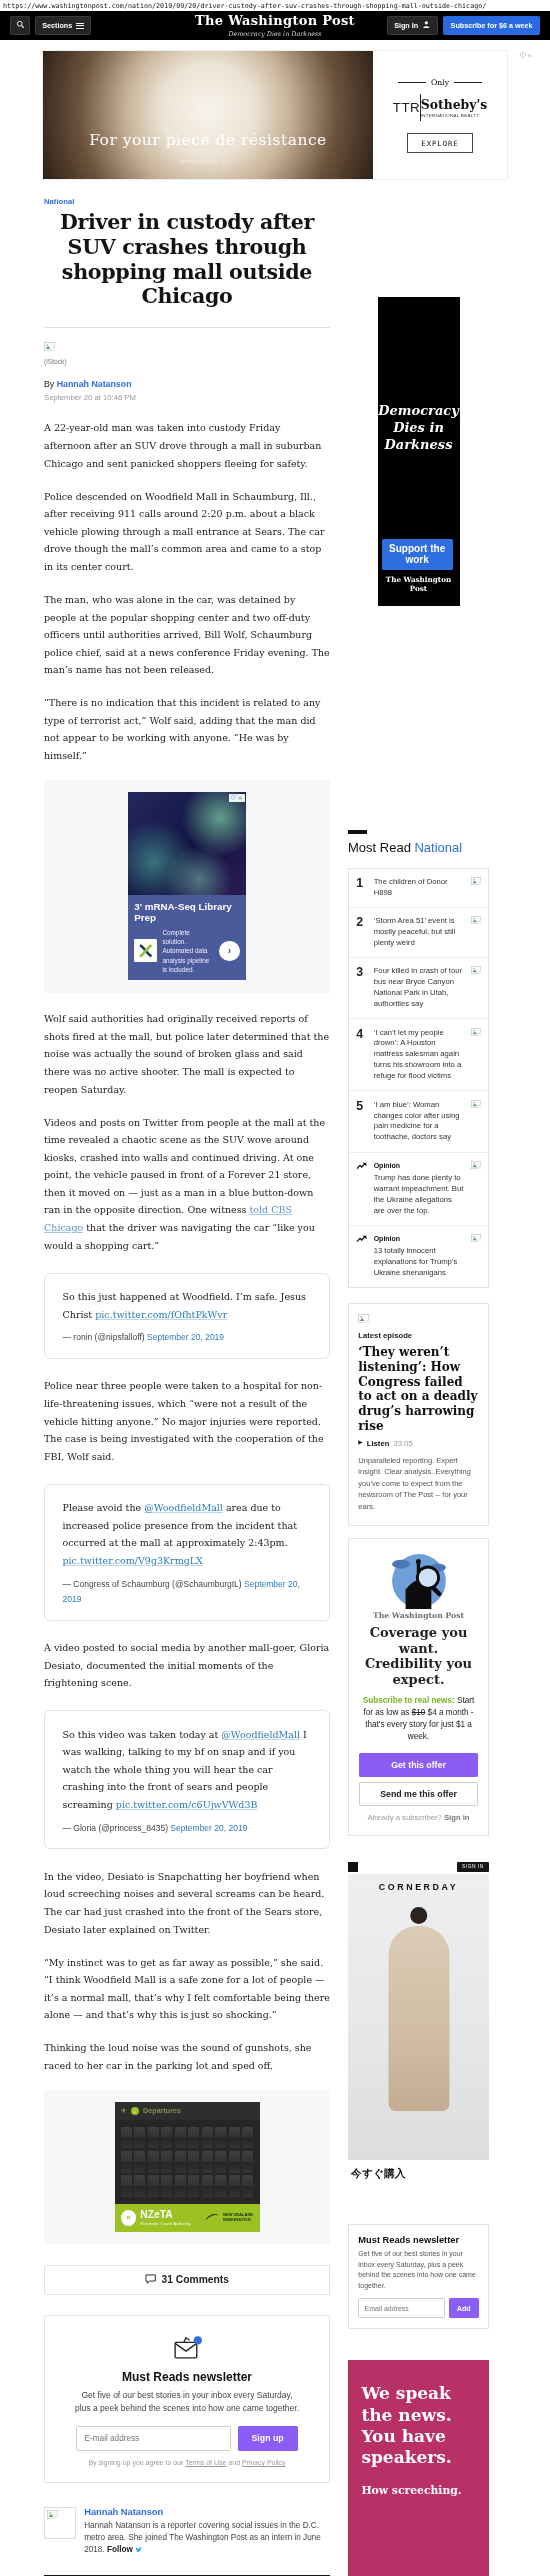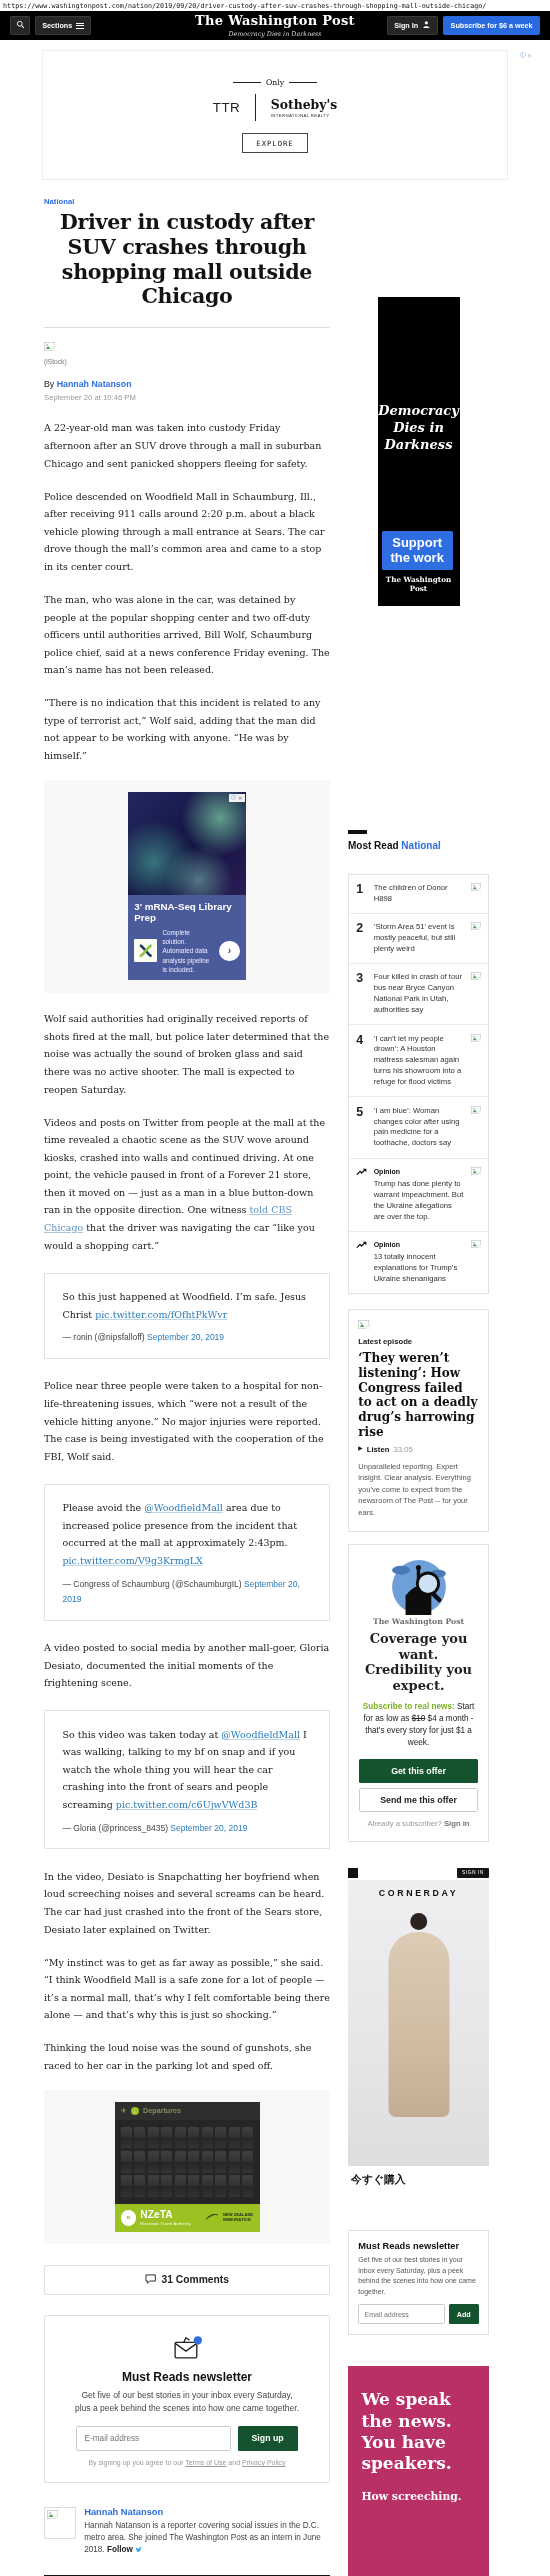--- a/index.html
+++ b/index.html
@@ -31,21 +31,21 @@
   
   .hero { width:466px; height:130px; margin:10.3px auto 0; display:flex; border:0.5px solid #eee; position:relative; }
   .hero-photo { width:330px; position:relative; background:
      radial-gradient(circle at 50% 46%, #f7f3ec 0%, #ece3d5 26%, #c7b297 46%, #6d533d 72%, #2c1f16 100%); }
   .hero-photo .hp-head { position:absolute; left:0; right:0; bottom:30px; text-align:center;
      color:#fff; font-family:"DejaVu Serif","Liberation Serif",serif; font-size:15.5px; letter-spacing:0.5px; }
   .hero-photo .hp-loc { position:absolute; left:0; right:0; bottom:15.5px; text-align:center; color:#f2ede4; font-size:6.2px; letter-spacing:0.5px; }
   .hero-right { flex:1; background:#fff; display:flex; flex-direction:column; align-items:center; justify-content:center; gap:7.2px; }
   .hr-only { display:flex; align-items:center; gap:5.2px; color:#111; font-family:"DejaVu Serif","Liberation Serif",serif; font-size:7.7px; }
   .hr-only:before,.hr-only:after { content:""; display:block; width:28px; height:0.5px; background:#222; }
-  .hr-brand { display:flex; align-items:center; gap:15px; }
+  .hr-brand { display:flex; align-items:center; gap:0; }
   .hr-ttr { font:300 13.4px "Liberation Sans",sans-serif; color:#222; letter-spacing:0.5px; }
   .hr-sep { width:0.5px; height:27px; background:#222; }
   .hr-soth { font-family:"DejaVu Serif","Liberation Serif",serif; font-weight:700; font-size:12.4px; color:#111; }
   .hr-realty { font-size:4.4px; letter-spacing:0.3px; color:#333; margin-top:1px; }
   .hr-cta { margin-top:5.2px; border:0.5px solid #444; padding:4.6px 13.4px; font:7.2px "DejaVu Sans Mono",monospace; letter-spacing:1px; color:#111; cursor:pointer; background:#fff; }
   .adchoice { position:absolute; top:1px; right:-25px; font-size:5.7px; color:#4a90e2; display:flex; gap:1.5px; align-items:center; }
   .adchoice .x { color:#9ab7d8; font-weight:700; }
 
   
   .main-col { position:absolute; left:44px; top:191px; width:286px; }
@@ -61,21 +61,21 @@
   .credit { font-size:6.7px; color:#777; margin-top:5.2px; }
   .byline { font-size:8.8px; margin-top:13.4px; }
   .byline .by { color:#222; }
   .byline a { color:#2e6fdb; font-weight:700; text-decoration:none; }
   .dateline { font-size:7.7px; color:#999; margin:4.1px 0 17.5px; }
 
   
   p.body { font-family:"DejaVu Serif","Liberation Serif",serif; font-size:9.5px; line-height:1.85; color:#222; margin-bottom:15.5px; }
   .rlink { color:#5b93c4; text-decoration:underline; text-decoration-color:#a9c6df; }
   p.body a.rlink, .tweet a.rlink { cursor:pointer; }
-  .tweet { border:0.5px solid #e2e2e2; border-radius:1px; padding:14.4px 17.5px 12.4px; margin:18.5px 0;
+  .tweet { border:0.5px solid #e2e2e2; border-radius:6px; padding:14.4px 17.5px 12.4px; margin:18.5px 0;
      font-family:"DejaVu Serif","Liberation Serif",serif; font-size:9.5px; line-height:1.85; color:#222; }
   .tweet a.rlink { color:#2b7bb9; text-decoration:underline; text-decoration-color:#bcd7ea; }
   .tweet .attr { margin-top:7.2px; font-family:"Liberation Sans",sans-serif; font-size:8.5px; color:#444; line-height:1.8; }
   .tweet .attr a.rlink { color:#2b7bb9; text-decoration:none; }
 
   
   .ad-shell { background:#f7f7f7; padding:12.4px 0; margin:2.1px 0 17.5px; }
   .mrna { width:118px; margin:0 auto; position:relative; }
   .mrna-img { height:103px; position:relative; background:
       radial-gradient(circle at 78% 25%, rgba(140,235,180,.65), transparent 32%),
@@ -118,21 +118,21 @@
   .comments svg { width:11.3px; height:10.3px; }
 
   
   .nl { border:0.5px solid #e0e0e0; border-radius:2.1px; padding:17.5px 23px 15.5px; text-align:center; margin-bottom:24px; }
   .nl svg.env { width:33px; height:27px; }
   .nl-title { font-weight:800; font-size:12px; margin:7.2px 0 5.2px; color:#111; }
   .nl-desc { font-size:8.5px; color:#444; line-height:1.5; max-width:227px; margin:0 auto 11.3px; }
   .nl-form { display:flex; justify-content:center; gap:6.2px; }
   .nl-input { width:155px; height:25px; border:0.5px solid #ccc; border-radius:1.5px; padding:0 7.2px; font-size:8.2px; color:#333; }
   .btn { border:none; border-radius:1.5px; cursor:pointer; font-family:"Liberation Sans",sans-serif; }
-  .btn-blue { background:#14532d; color:#fff; font-weight:700; }
+  .btn-blue { background:#8b5cf6; color:#fff; font-weight:700; }
   .nl-form .btn-blue { width:60px; height:25px; font-size:8.8px; }
   .nl-terms { font-size:7px; color:#999; margin-top:8.2px; }
   .nl-terms a { color:#999; text-decoration:underline; }
 
   
   .author { display:flex; gap:8.2px; margin:0 0 18.5px; }
   .a-thumb { width:32px; height:32px; border:0.5px solid #ddd; flex:none; display:flex; align-items:flex-start; padding:2.1px; }
   .a-name { color:#2e6fdb; font-weight:700; font-size:9.3px; text-decoration:none; }
   .a-bio { font-size:8.2px; color:#444; line-height:1.5; margin-top:3.1px; }
   .a-follow { font-weight:700; color:#222; }
@@ -150,27 +150,27 @@
   .btn-ghost { background:#fff; border:0.5px solid #ccc; color:#222; }
   .already { font-size:7.7px; color:#999; }
   .already a { color:#777; font-weight:700; text-decoration:none; }
   .cap-ill { position:absolute; right:17.5px; top:15.5px; }
 
   
   .demo-ad { width:82px; height:309px; background:#000; margin:106px auto 0; position:relative; }
   .demo-text { position:absolute; top:106px; left:0; right:0; text-align:center; color:#fff;
      font-family:"DejaVu Serif","Liberation Serif",serif; font-style:italic; font-weight:700; font-size:13px; line-height:1.3; }
   .demo-btn { position:absolute; left:4px; right:6.7px; bottom:36px; background:#2e6ee0; color:#fff; text-align:center;
-     font-weight:700; font-size:13px; padding:4.6px 0; border-radius:1.5px; cursor:pointer; }
+     font-weight:700; font-size:10px; padding:4.6px 0; border-radius:1.5px; cursor:pointer; }
   .demo-logo { position:absolute; bottom:13.4px; left:0; right:0; text-align:center; color:#fff;
      font-family:"DejaVu Serif","Liberation Serif",serif; font-weight:700; font-size:7.2px; }
 
   .mr-wrap { margin-top:224px; }
   .mr-bar { width:18.5px; height:3.6px; background:#111; margin-bottom:6.2px; }
-  .mr-title { font-weight:700; font-size:10px; color:#111; margin-bottom:23px; }
+  .mr-title { font-weight:400; font-size:13px; color:#111; margin-bottom:13px; }
   .mr-title .blue { color:#2e6fdb; }
   .mr-card { border:0.5px solid #e2e2e2; background:#fff; }
   .mr-item { display:flex; gap:6.2px; padding:8.2px 7.2px; border-bottom:0.5px solid #ececec; cursor:pointer; }
   .mr-item:last-child { border-bottom:none; }
   .mr-num { font-weight:700; font-size:12.4px; color:#222; width:11.3px; flex:none; line-height:1; }
   .mr-text { font-size:7.7px; line-height:1.42; color:#333; flex:1; }
   .mr-text .op-label { font-weight:700; font-size:7px; color:#111; display:block; margin-bottom:2.1px; }
   .mr-item .bi svg { width:10.3px; height:8.2px; }
   .op-arrow { width:11.3px; height:7.7px; flex:none; margin-top:1px; }
 
@@ -246,20 +246,24 @@
             <path d="M3 18 C3 12.8 17 12.8 17 18 Z" fill="#fff"></path>
           </svg></span>
     </button>
     <button class="nav-btn nav-sub">
       <span>Subscribe for $6 a week</span>
     </button>
   </div>
 </div>
 
 <div class="hero">
+  <div class="hero-photo">
+    <div class="hp-head">For your piece de résistance</div>
+    <div class="hp-loc">Washington, D.C.</div>
+  </div>
   <div class="hero-right">
     <div class="hr-only">Only</div>
     <div class="hr-brand">
       <span class="hr-ttr">TTR</span>
       <span class="hr-sep"></span>
       <span>
         <div class="hr-soth">Sotheby's</div>
         <div class="hr-realty">INTERNATIONAL REALTY</div>
       </span>
     </div>

